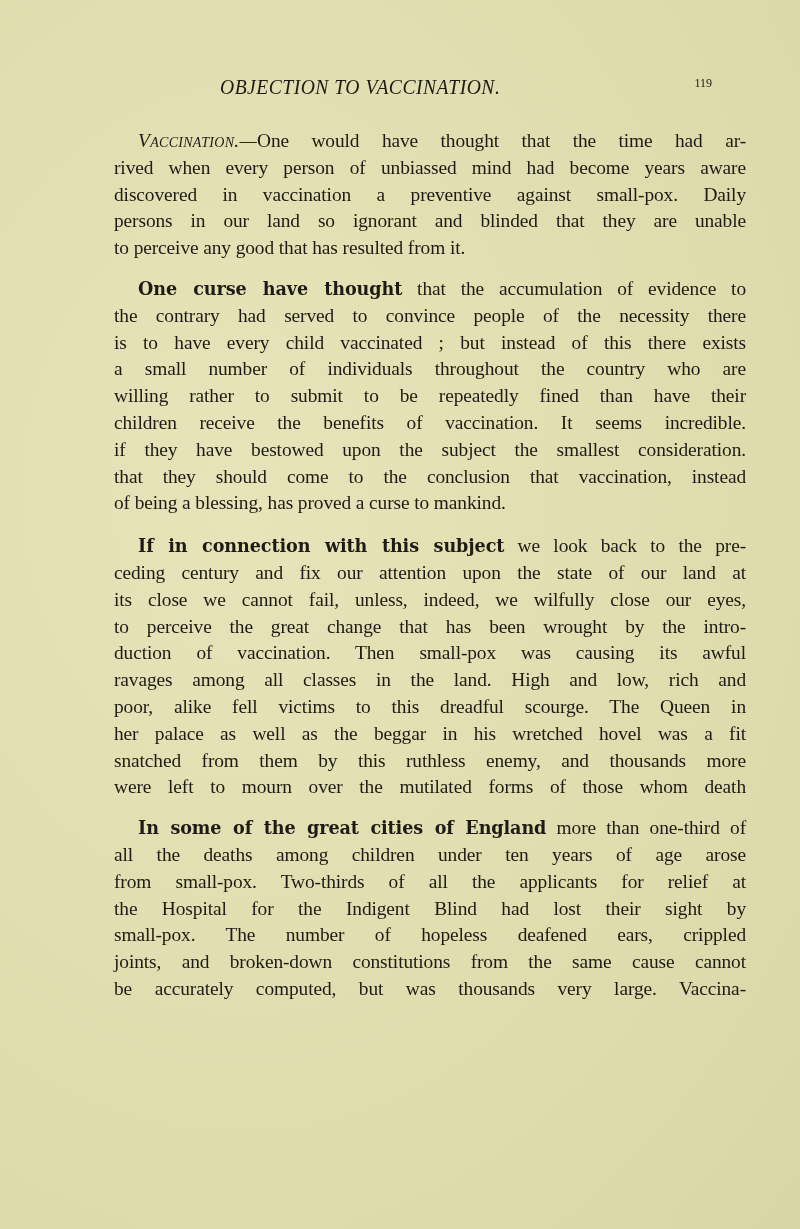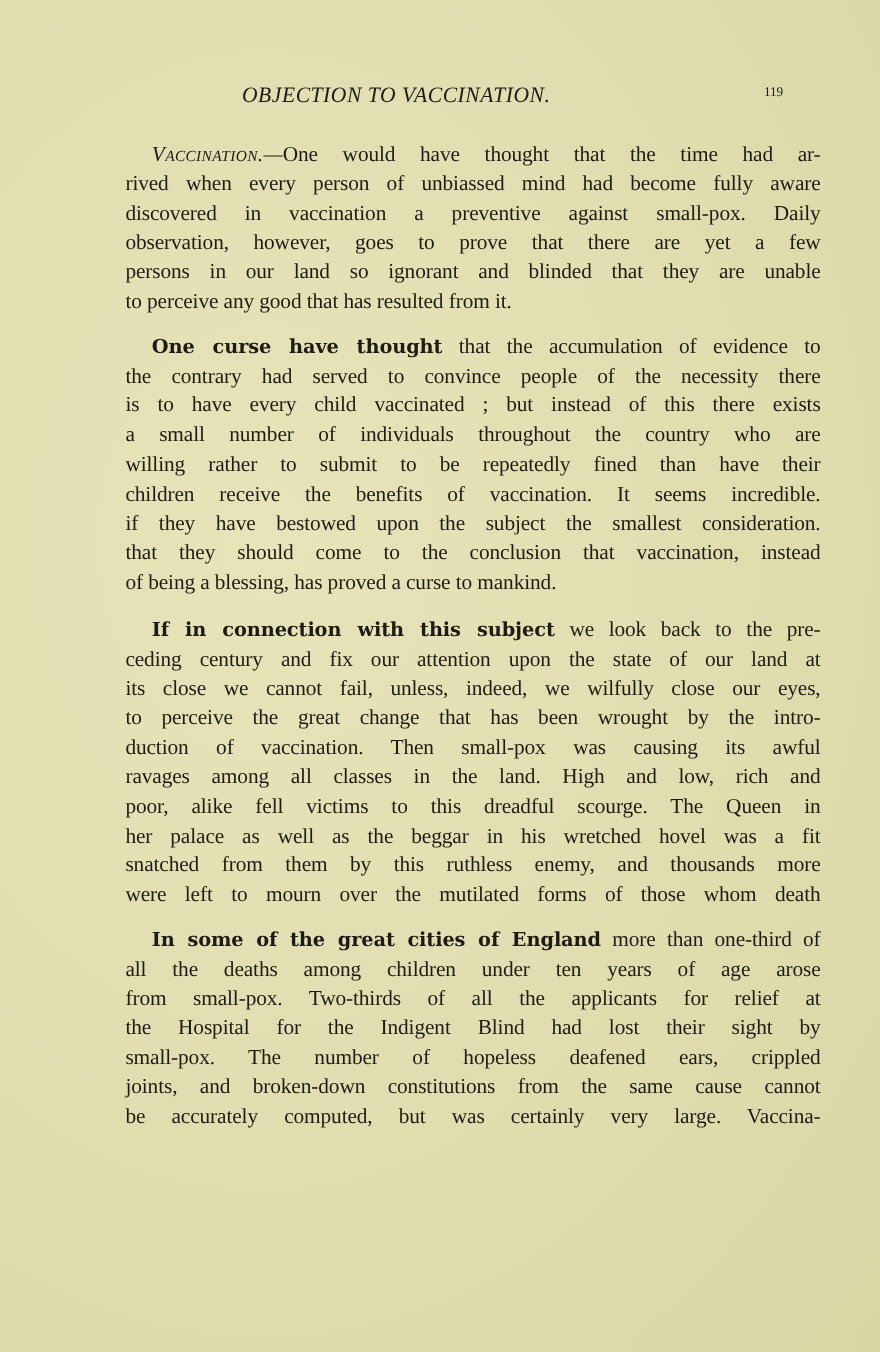--- a/index.html
+++ b/index.html
@@ -50,23 +50,22 @@
 <div class="page">
   <div class="running-head">
     <span class="running-title">OBJECTION TO VACCINATION.</span>
     <span class="page-number">119</span>
   </div>
 
   <div class="body-text">
 
     <div class="para">
       <span class="line indent"><span class="sc">Vaccination.—</span><span>One would have thought that the time had ar-</span></span>
-      <span class="line">rived when every person of unbiassed mind had become fully aware</span>
+      <span class="line">rived when every person of unbiassed mind had become years aware</span>
       <span class="line">discovered in vaccination a preventive against small-pox.  Daily</span>
-      <span class="line">observation, however, goes to prove that there are yet a few</span>
       <span class="line">persons in our land so ignorant and blinded that they are unable</span>
       <span class="line last">to perceive any good that has resulted from it.</span>
     </div>
 
     <div class="gap1"></div>
 
     <div class="para">
       <span class="line indent"><span class="lead-bold">One curse have thought</span><span> that the accumulation of evidence to</span></span>
       <span class="line">the contrary had served to convince people of the necessity there</span>
       <span class="line">is to have every child vaccinated ; but instead of this there exists</span>
@@ -95,17 +94,17 @@
 
     <div class="gap3"></div>
 
     <div class="para">
       <span class="line indent"><span class="lead-bold">In some of the great cities of England</span><span> more than one-third of</span></span>
       <span class="line">all the deaths among children under ten years of age arose</span>
       <span class="line">from small-pox.  Two-thirds of all the applicants for relief at</span>
       <span class="line">the Hospital for the Indigent Blind had lost their sight by</span>
       <span class="line">small-pox.  The number of hopeless deafened ears, crippled</span>
       <span class="line">joints, and broken-down constitutions from the same cause cannot</span>
-      <span class="line">be accurately computed, but was certainly very large.  Vaccina-</span>
+      <span class="line">be accurately computed, but was thousands very large.  Vaccina-</span>
     </div>
 
   </div>
 </div>
 
 </body></html>

